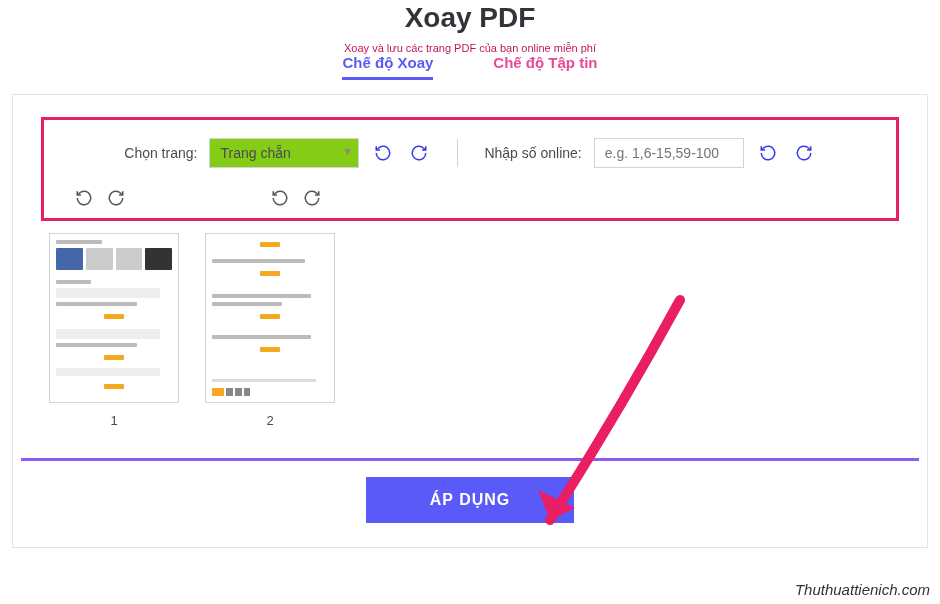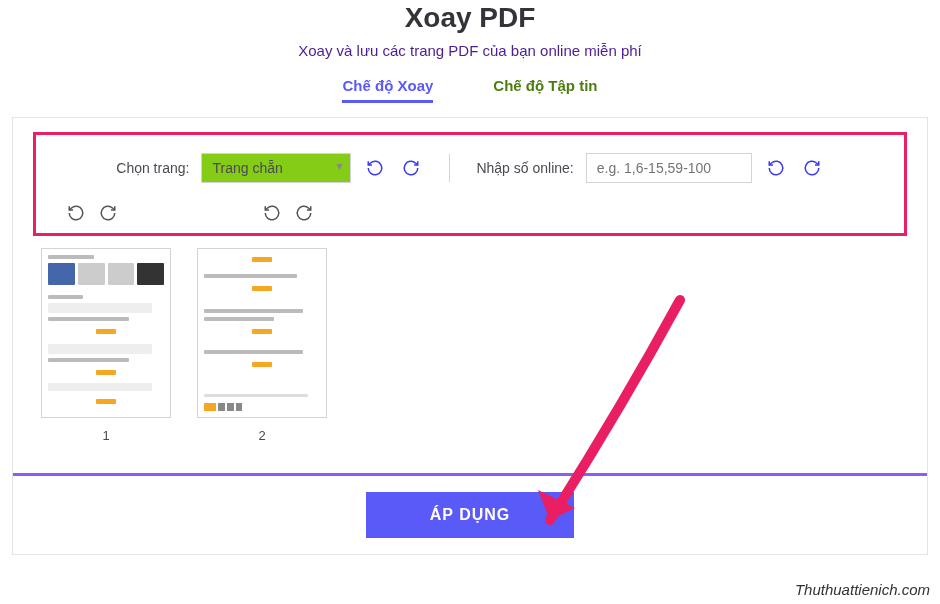--- a/index.html
+++ b/index.html
@@ -1,36 +1,36 @@
 <!DOCTYPE html>
 <html><head>
 <meta charset="utf-8">
 <style>
 * { box-sizing: border-box; margin: 0; padding: 0; }
 body { font-family: Arial, Helvetica, sans-serif; background: #fff; width: 940px; height: 604px; overflow: hidden; position: relative; }
 
 .header { text-align: center; padding-top: 2px; }
 .title { font-size: 28px; font-weight: 700; color: #33333a; margin-bottom: 8px; }
-.subtitle { font-size: 15px; color: #4c1d95; margin-bottom: 18px; }
+.subtitle { font-size: 11px; color: #be185d; }
 
 .tabs { display: flex; justify-content: center; gap: 60px; margin-bottom: 14px; }
-.tab { font-size: 15px; font-weight: 700; color: #4d7c0f; cursor: pointer; padding-bottom: 6px; }
+.tab { font-size: 15px; font-weight: 700; color: #ec4899; cursor: pointer; padding-bottom: 6px; }
 .tab.active { color: #5a5af8; border-bottom: 3px solid #5a5af8; }
 
-.main-card { border: 1px solid #e3e3e8; margin: 0 12px; padding: 0; background: #fff; }
+.main-card { border: 1px solid #e3e3e8; margin: 0 12px; padding: 8px; background: #fff; }
 
 .controls-highlight { border: 3px solid #e91e63; margin: 14px 20px 12px 20px; padding: 18px 24px 50px 24px; position: relative; }
 .controls-row { display: flex; align-items: center; justify-content: center; gap: 12px; font-size: 14px; color: #4a4a52; }
 .label { white-space: nowrap; }
 .select-box { border: 1px solid #d3d3db; padding: 6px 28px 6px 10px; font-size: 14px; background: #84cc16; position: relative; cursor: pointer; min-width: 150px; }
 .select-box::after { content: '▾'; position: absolute; right: 8px; top: 5px; color: #888; font-size: 12px; }
 .icon-btn { width: 24px; height: 24px; display: inline-flex; align-items: center; justify-content: center; cursor: pointer; color: #3a3af0; }
 .icon-btn svg { width: 18px; height: 18px; stroke: #3a3af0; fill: none; stroke-width: 2; }
 .divider { width: 1px; height: 28px; background: #d3d3db; margin: 0 14px; }
-.text-input { border: 1px solid #d3d3db; padding: 6px 10px; font-size: 14px; width: 166px; }
+.text-input { border: 1px solid #d3d3db; padding: 6px 10px; font-size: 14px; width: 150px; }
 
 .thumb-rotate-row { position: absolute; bottom: 8px; left: 28px; display: flex; gap: 140px; }
 .thumb-rotate-pair { display: flex; gap: 8px; }
 
 .thumbnails { display: flex; gap: 26px; padding: 0 28px 24px 28px; }
 .thumb { width: 130px; text-align: center; }
 .page-preview { width: 130px; height: 170px; border: 1px solid #d3d3db; background: #fff; padding: 6px; display: flex; flex-direction: column; gap: 4px; }
 .page-line { height: 4px; background: #bbb; border-radius: 1px; }
 .page-line.orange { background: #f5a623; }
 .page-image-row { display: flex; gap: 3px; height: 22px; }

